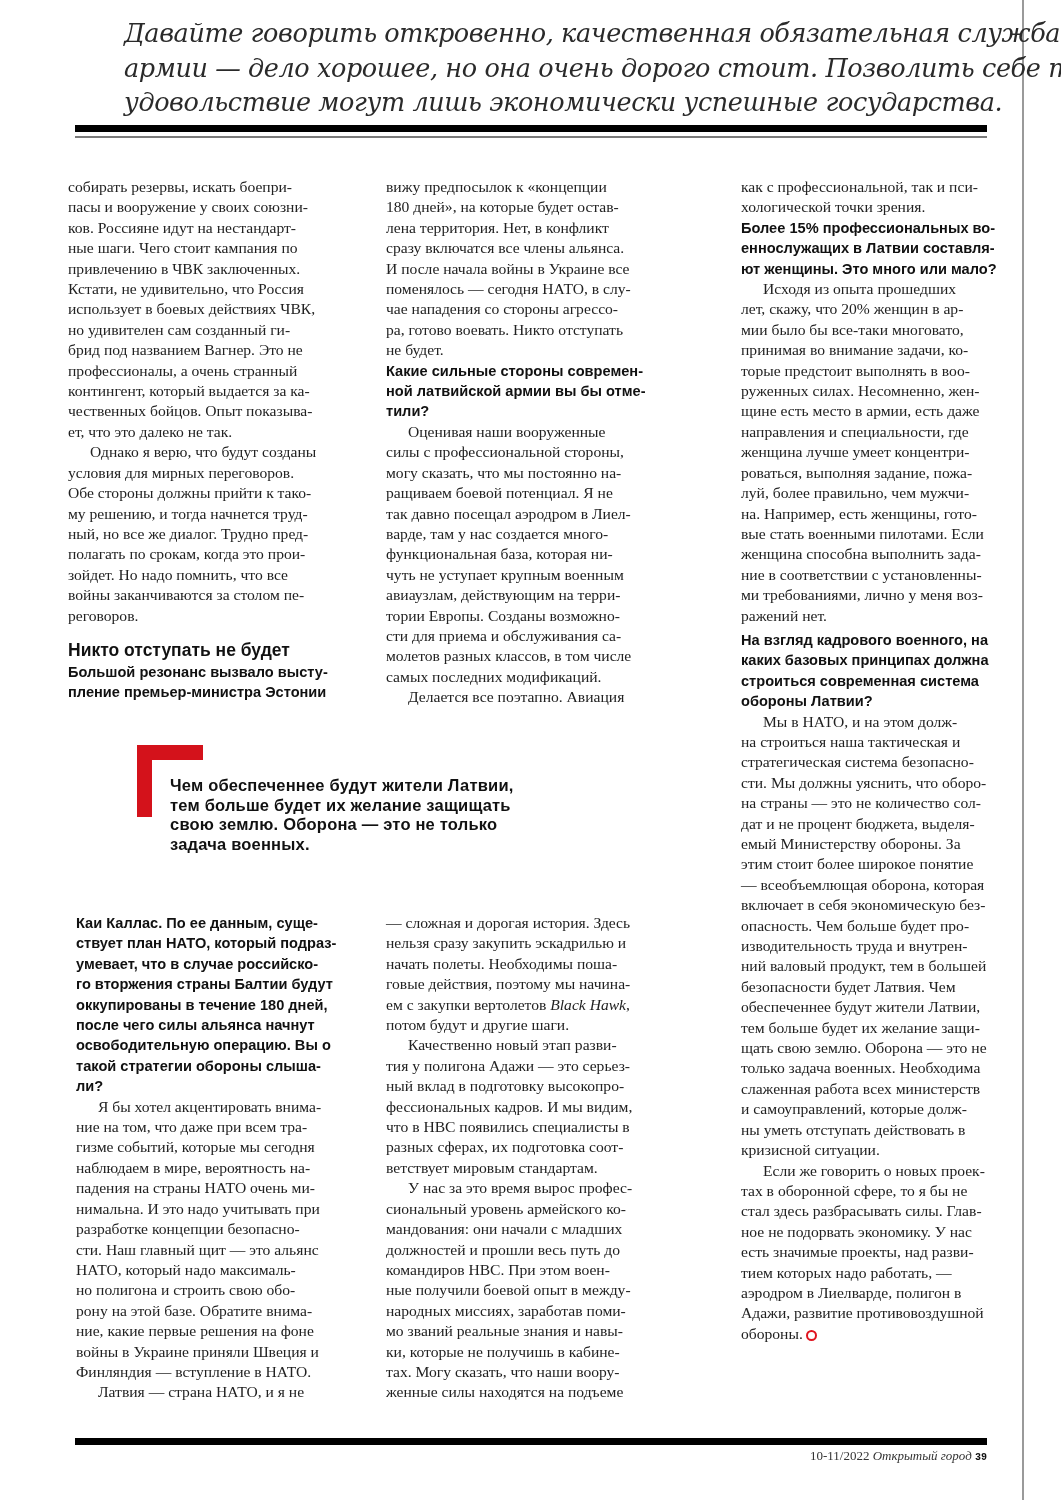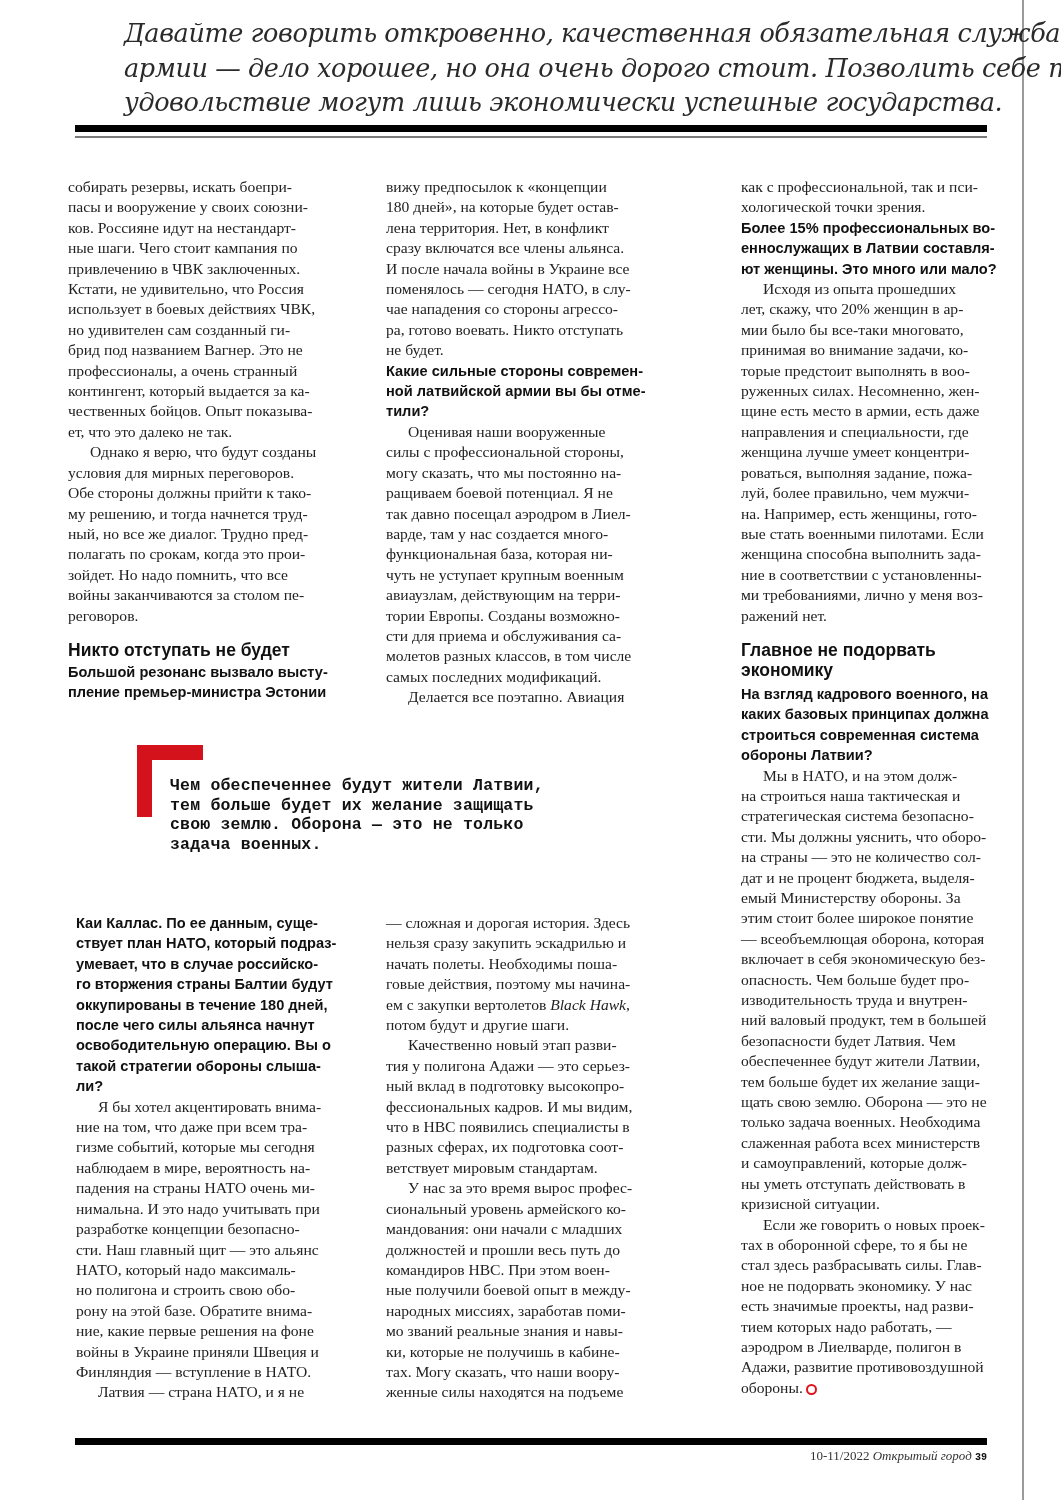--- a/index.html
+++ b/index.html
@@ -10,21 +10,21 @@
   .rule-top-thick { position:absolute; left:75px; top:125px; width:912px; height:7px; background:#000; }
   .rule-top-thin { position:absolute; left:75px; top:136px; width:912px; height:2px; background:#7a7a7a; }
   .col { position:absolute; width:300px; }
   .ln { display:block; white-space:nowrap; }
   .body { font-family:"Liberation Serif", serif; font-size:15.6px; line-height:20.4px; color:#222; }
   .body .ind { padding-left:22px; }
   .q { font-family:"Liberation Sans", sans-serif; font-weight:bold; font-size:14.6px; line-height:20.4px; color:#111; }
   .h { font-family:"Liberation Sans", sans-serif; font-weight:bold; font-size:17.5px; line-height:20px; color:#111; }
   .pull-corner-h { position:absolute; left:137px; top:745px; width:66px; height:15px; background:#d4121b; }
   .pull-corner-v { position:absolute; left:137px; top:745px; width:15px; height:72px; background:#d4121b; }
-  .pull { position:absolute; left:170px; top:776px; width:480px; font-family:Liberation Mono, monospace; font-weight:bold; font-size:16.5px; line-height:19.5px; color:#111; letter-spacing:0.2px; }
+  .pull { position:absolute; left:170px; top:776px; width:480px; font-family:Liberation Sans, sans-serif; font-weight:bold; font-size:16.5px; line-height:19.5px; color:#111; letter-spacing:0.2px; }
   .rule-bottom { position:absolute; left:75px; top:1438px; width:912px; height:7px; background:#000; }
   .footer { position:absolute; left:780px; top:1448px; width:207px; text-align:right; font-family:"Liberation Serif", serif; font-size:13px; color:#333; white-space:nowrap; }
   .footer .mag { font-style:italic; }
   .footer .num { font-family:Liberation Mono, monospace; font-weight:bold; font-size:10px; color:#111; }
   .end-mark { display:inline-block; width:7px; height:7px; border:2.5px solid #e0141f; border-radius:50%; vertical-align:middle; margin-left:3px; }
 </style>
 </head>
 <body>
 
 <div class="page-edge"></div>
@@ -130,24 +130,20 @@
       <span class="ln">женщина лучше умеет концентри-</span>
       <span class="ln">роваться, выполняя задание, пожа-</span>
       <span class="ln">луй, более правильно, чем мужчи-</span>
       <span class="ln">на. Например, есть женщины, гото-</span>
       <span class="ln">вые стать военными пилотами. Если</span>
       <span class="ln">женщина способна выполнить зада-</span>
       <span class="ln">ние в соответствии с установленны-</span>
       <span class="ln">ми требованиями, лично у меня воз-</span>
       <span class="ln">ражений нет.</span>
     </div>
-  <div class="h" style="margin-top:14px;">
-    <span class="ln">Главное не подорвать</span>
-    <span class="ln">экономику</span>
-  </div>
   <div class="q" style="margin-top:4px;" id="t3q2">
       <span class="ln">На взгляд кадрового военного, на</span>
       <span class="ln">каких базовых принципах должна</span>
       <span class="ln">строиться современная система</span>
       <span class="ln">обороны Латвии?</span>
     </div>
   <div class="body" id="t3p3">
       <span class="ln ind">Мы в НАТО, и на этом долж-</span>
       <span class="ln">на строиться наша тактическая и</span>
       <span class="ln">стратегическая система безопасно-</span>

